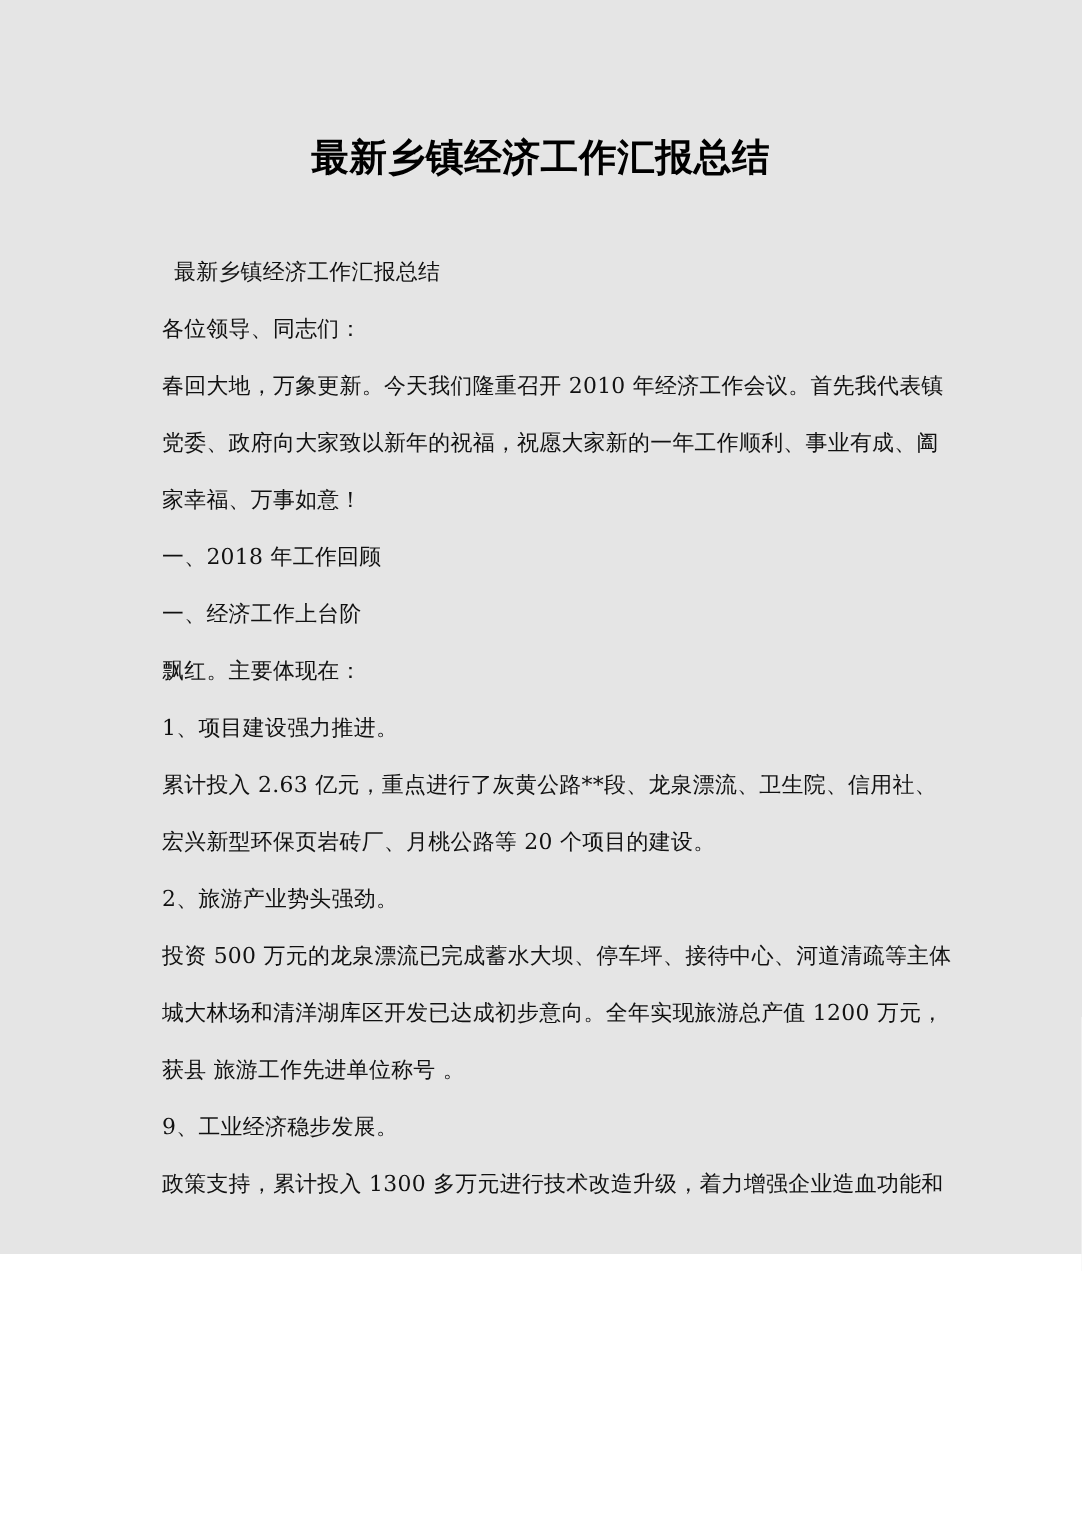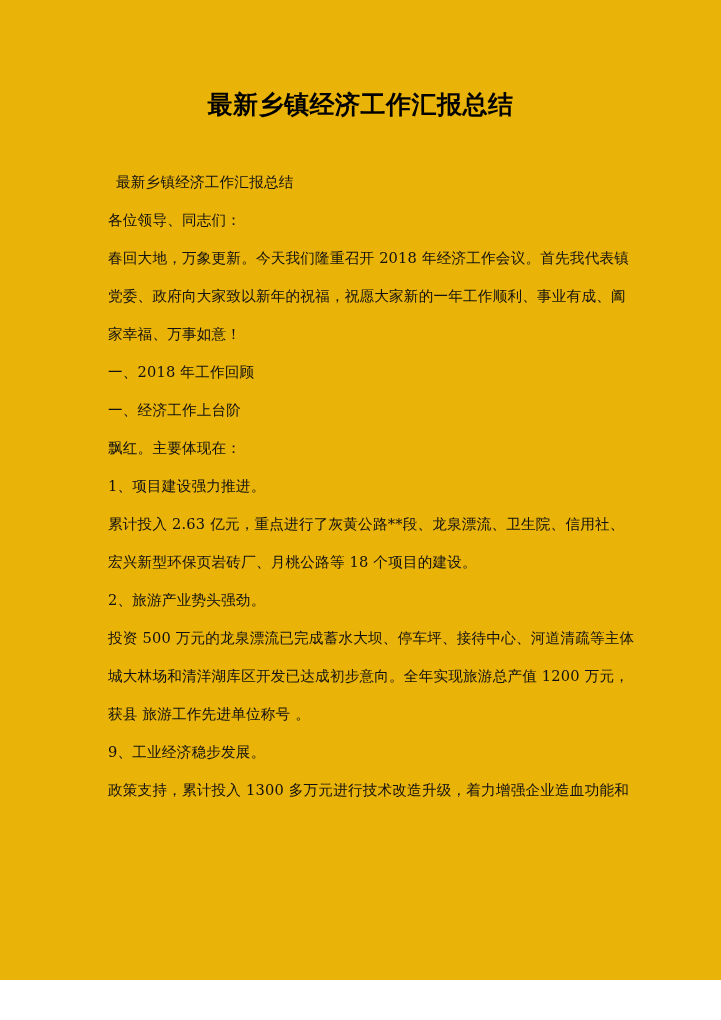--- a/index.html
+++ b/index.html
@@ -1,44 +1,44 @@
 <!DOCTYPE html>
 <html><head>
 <meta charset="utf-8">
 <style>
   html, body { margin: 0; padding: 0; background: #ffffff; }
   body { width: 721px; height: 1020px; position: relative; overflow: hidden;
          font-family: "DejaVu Serif", "Liberation Serif", serif; color: #111; }
-  .page { position: absolute; left: 0; top: 0; width: 721px; height: 980px; background: #eab308; }
+  .page { position: absolute; left: 0; top: 0; width: 721px; height: 836px; background: #e5e5e5; }
   .title { position: absolute; left: 0; width: 721px; top: 88px; text-align: center;
            font-family: "DejaVu Sans", "Liberation Sans", sans-serif; font-weight: bold;
            font-size: 25px; letter-spacing: 0.5px; color: #000; }
   .body { position: absolute; left: 108px; top: 170px; width: 508px; }
   .line { height: 38px; line-height: 24px; font-size: 14.6px; white-space: nowrap;
           overflow: visible; letter-spacing: 0.2px; }
   .line.indent { padding-left: 8px; }
   .line.justify { text-align: justify; text-align-last: justify; }
 </style>
 </head>
 <body>
 
 <div class="page">
   <div class="title">最新乡镇经济工作汇报总结</div>
   <div class="body">
     <div class="line indent">最新乡镇经济工作汇报总结</div>
     <div class="line">各位领导、同志们：</div>
-    <div class="line justify">春回大地，万象更新。今天我们隆重召开 2018 年经济工作会议。首先我代表镇</div>
+    <div class="line justify">春回大地，万象更新。今天我们隆重召开 2010 年经济工作会议。首先我代表镇</div>
     <div class="line justify">党委、政府向大家致以新年的祝福，祝愿大家新的一年工作顺利、事业有成、阖</div>
     <div class="line">家幸福、万事如意！</div>
     <div class="line">一、2018 年工作回顾</div>
     <div class="line">一、经济工作上台阶</div>
     <div class="line">飘红。主要体现在：</div>
     <div class="line">1、项目建设强力推进。</div>
     <div class="line justify">累计投入 2.63 亿元，重点进行了灰黄公路**段、龙泉漂流、卫生院、信用社、</div>
-    <div class="line">宏兴新型环保页岩砖厂、月桃公路等 18 个项目的建设。</div>
+    <div class="line">宏兴新型环保页岩砖厂、月桃公路等 20 个项目的建设。</div>
     <div class="line">2、旅游产业势头强劲。</div>
     <div class="line justify">投资 500 万元的龙泉漂流已完成蓄水大坝、停车坪、接待中心、河道清疏等主体</div>
     <div class="line justify">城大林场和清洋湖库区开发已达成初步意向。全年实现旅游总产值 1200 万元，</div>
     <div class="line">获县 旅游工作先进单位称号 。</div>
     <div class="line">9、工业经济稳步发展。</div>
     <div class="line justify">政策支持，累计投入 1300 多万元进行技术改造升级，着力增强企业造血功能和</div>
   </div>
 </div>
 
 </body></html>

